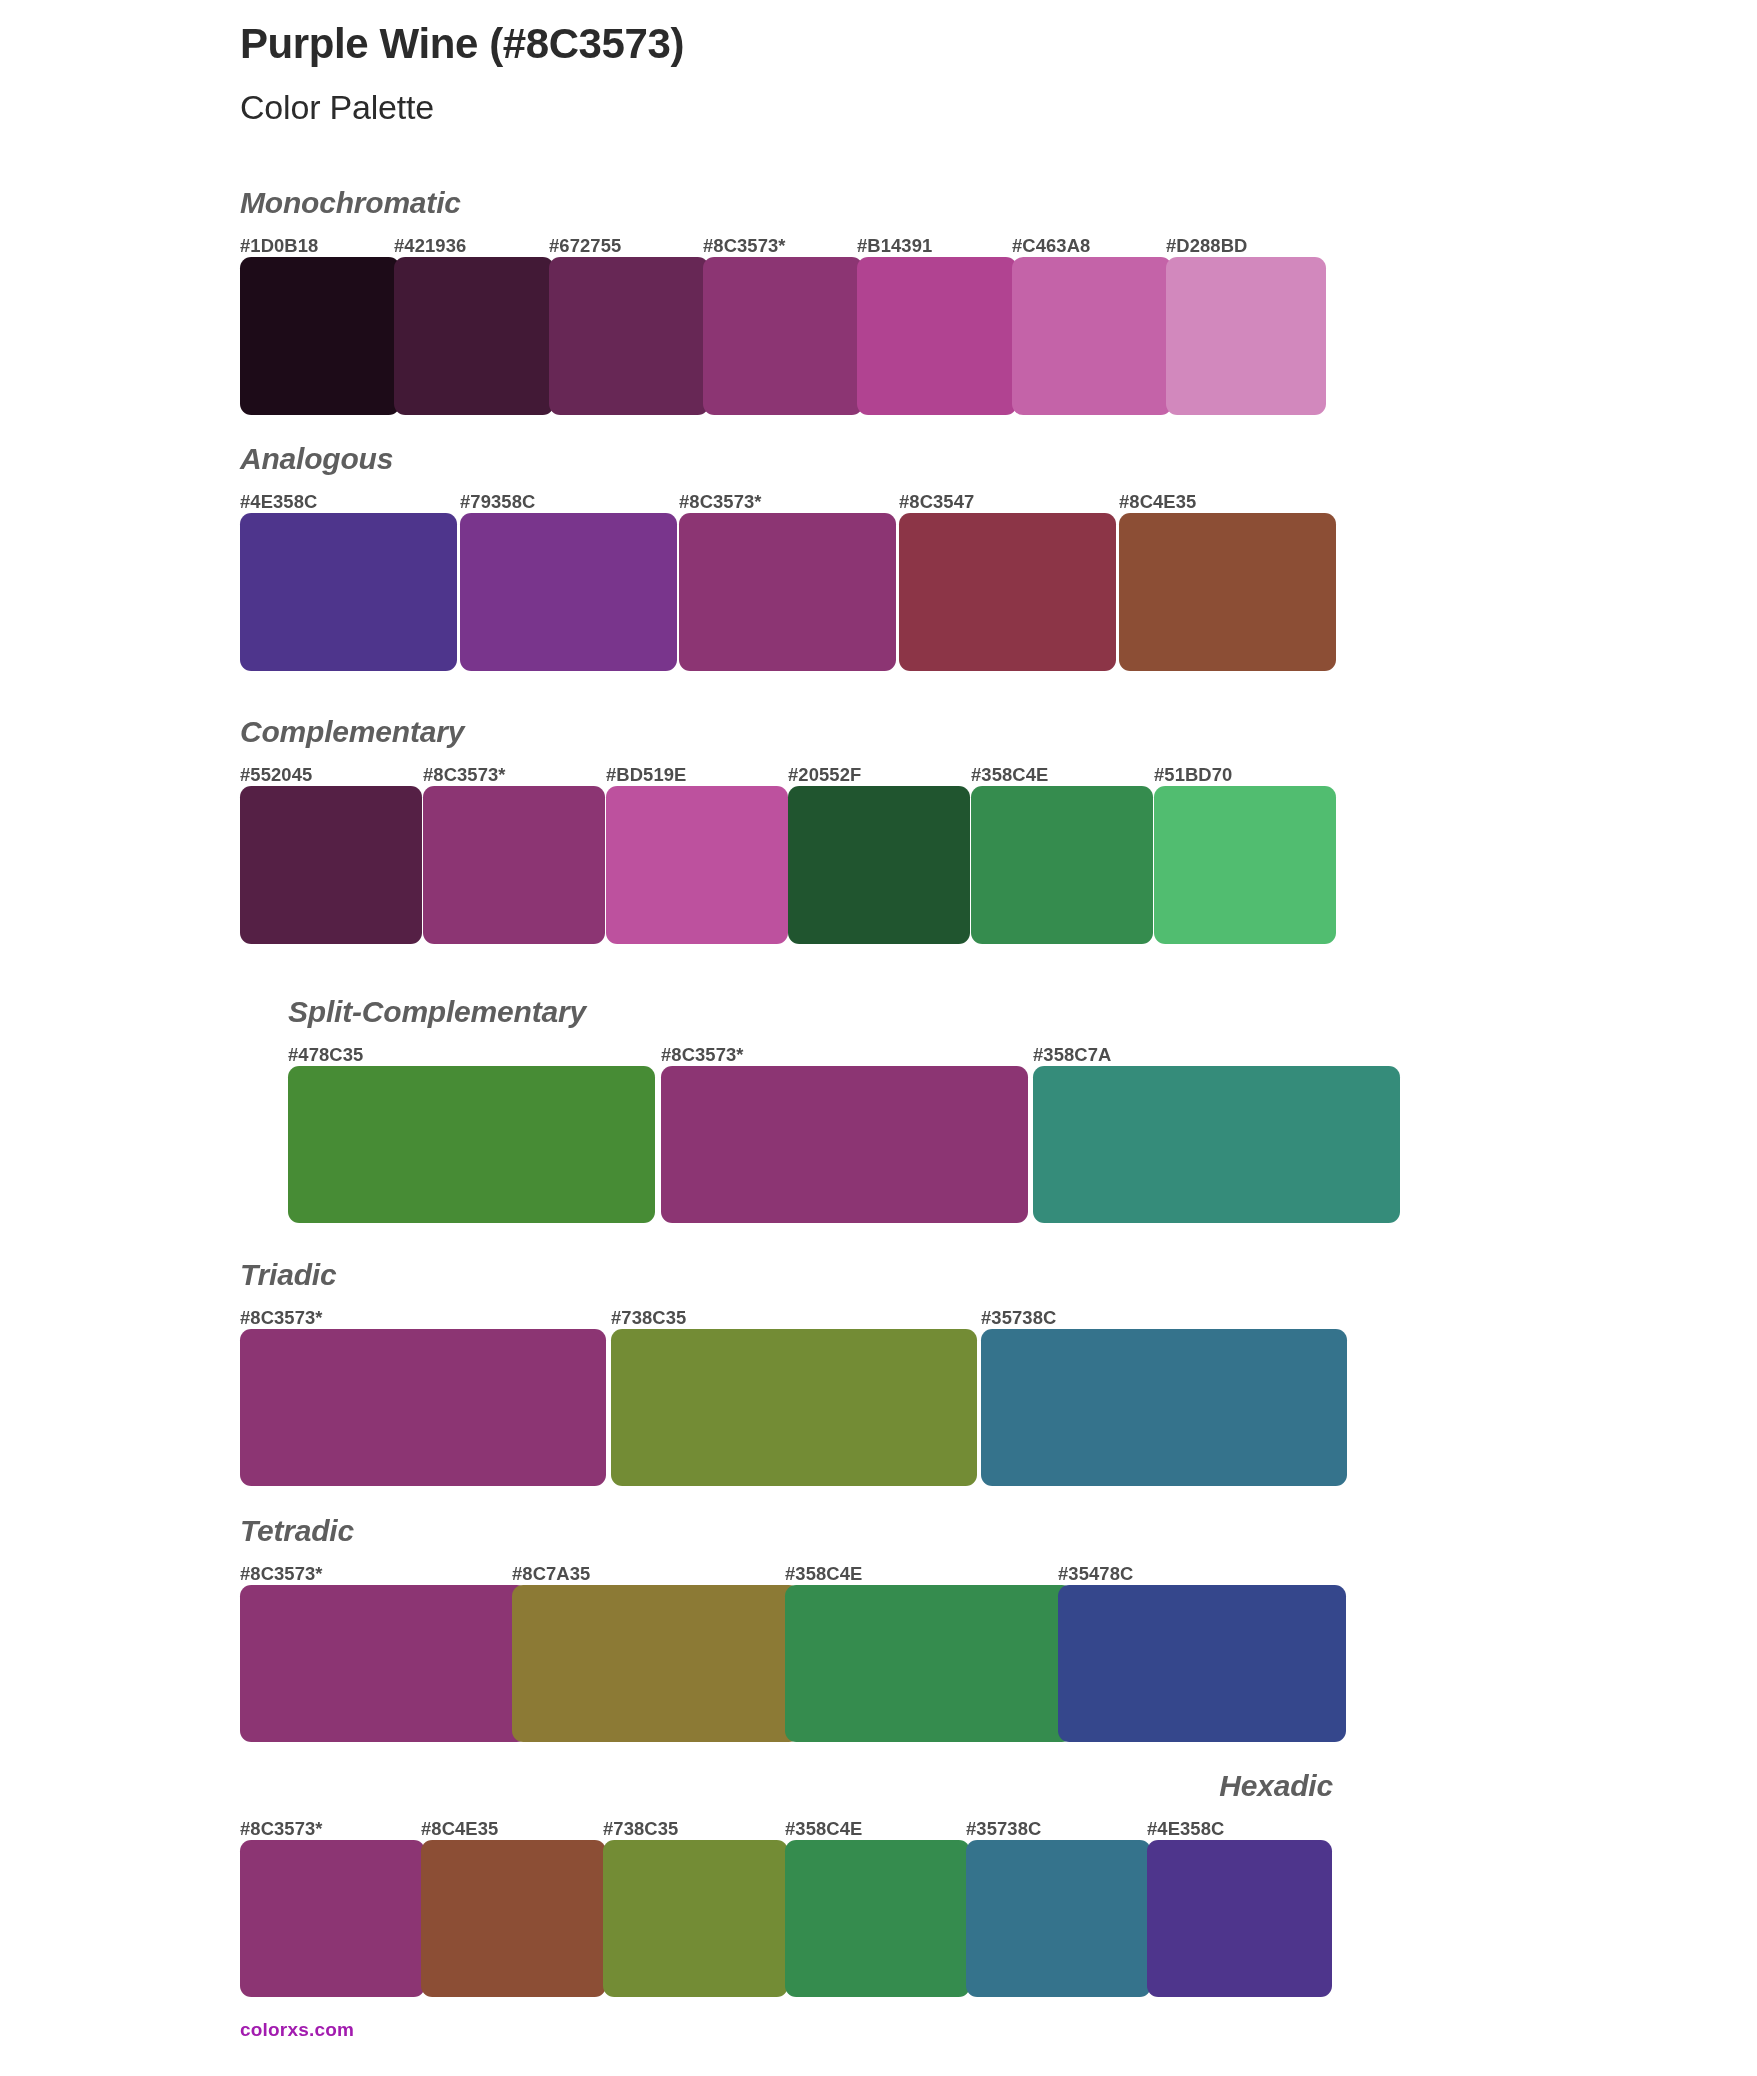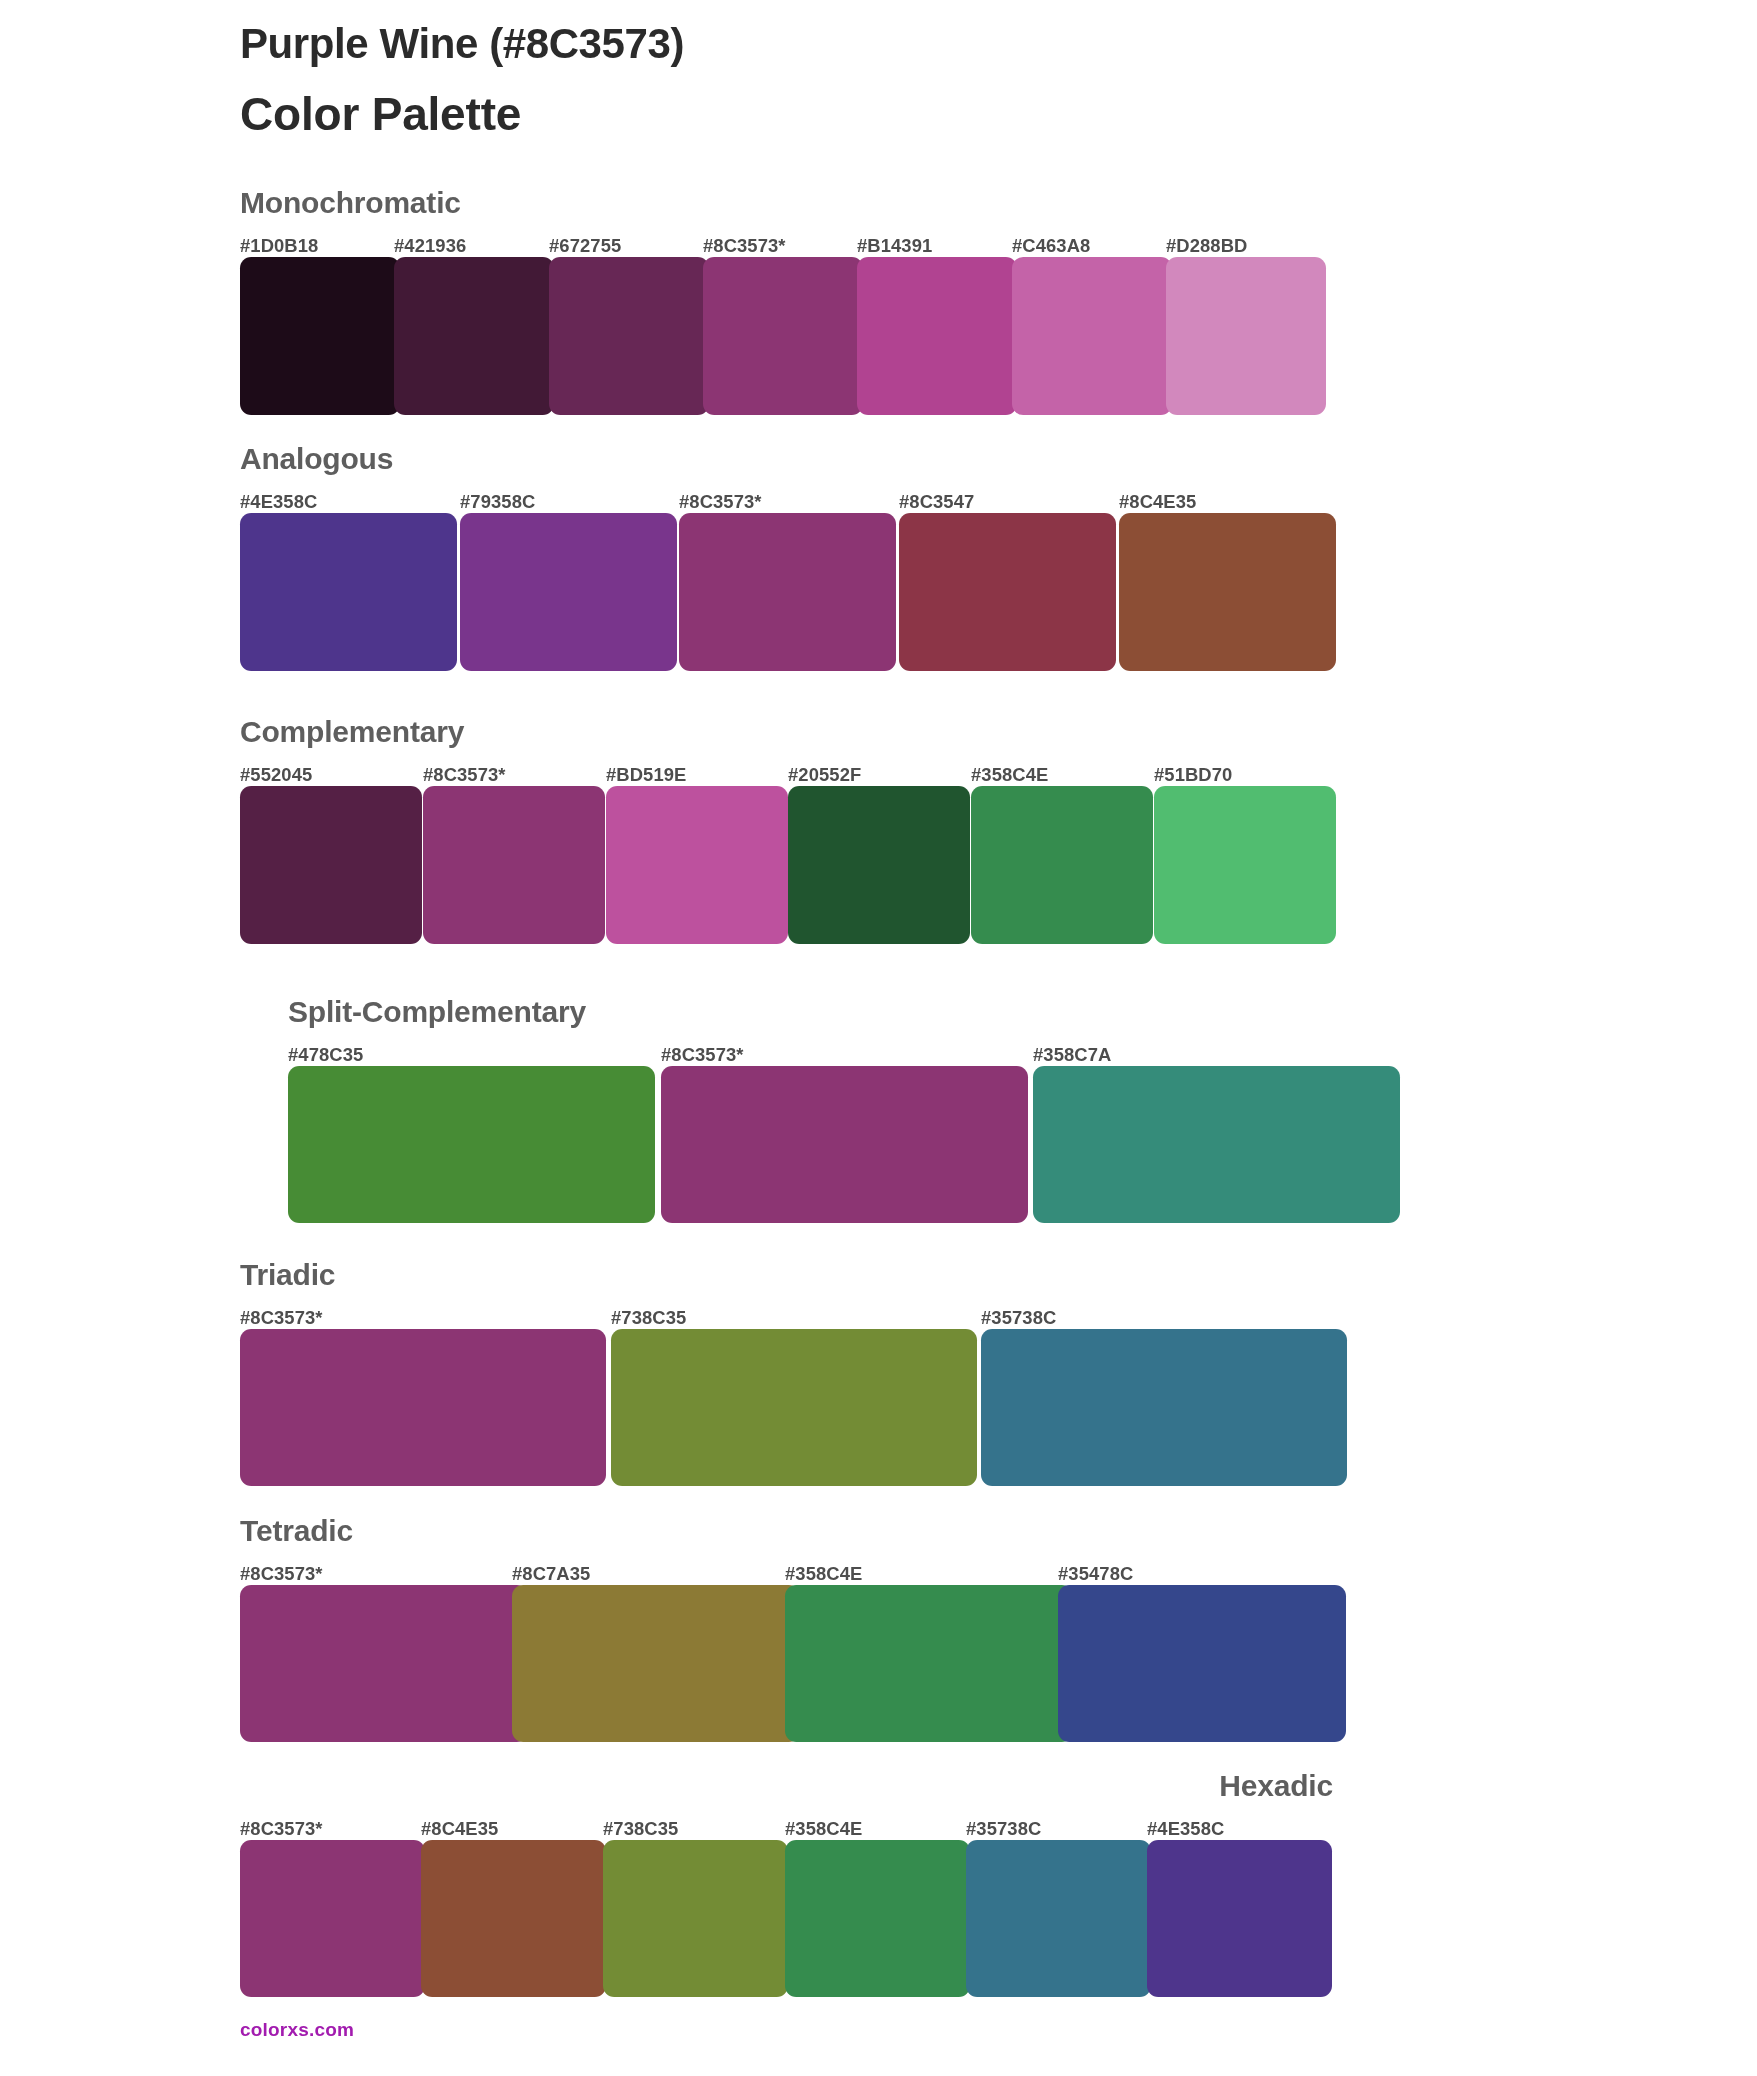--- a/index.html
+++ b/index.html
@@ -34,22 +34,22 @@
   .title {
     font-size: 42px;
     font-weight: bold;
     color: #2b2b2b;
     letter-spacing: -0.4px;
     line-height: 1.22;
     white-space: nowrap;
   }
 
   .subtitle {
-    font-size: 46px;
-    font-weight: bold;
+    font-size: 34px;
+    font-weight: normal;
     color: #2b2b2b;
     letter-spacing: -0.2px;
     line-height: 1.25;
     margin-top: 17.6px;
     white-space: nowrap;
   }
 
   
   .section {
     position: absolute;
@@ -57,20 +57,21 @@
   }
 
   .section-heading {
     font-size: 30px;
     font-weight: bold;
     color: #5e5e5e;
     letter-spacing: -0.2px;
     line-height: 1;
     white-space: nowrap;
     margin-bottom: 10.4px;
+    font-style: italic;
   }
 
   .swatch-labels {
     position: relative;
     height: 24px;
     margin-top: 15px;
   }
 
   .swatch-label {
     position: absolute;

